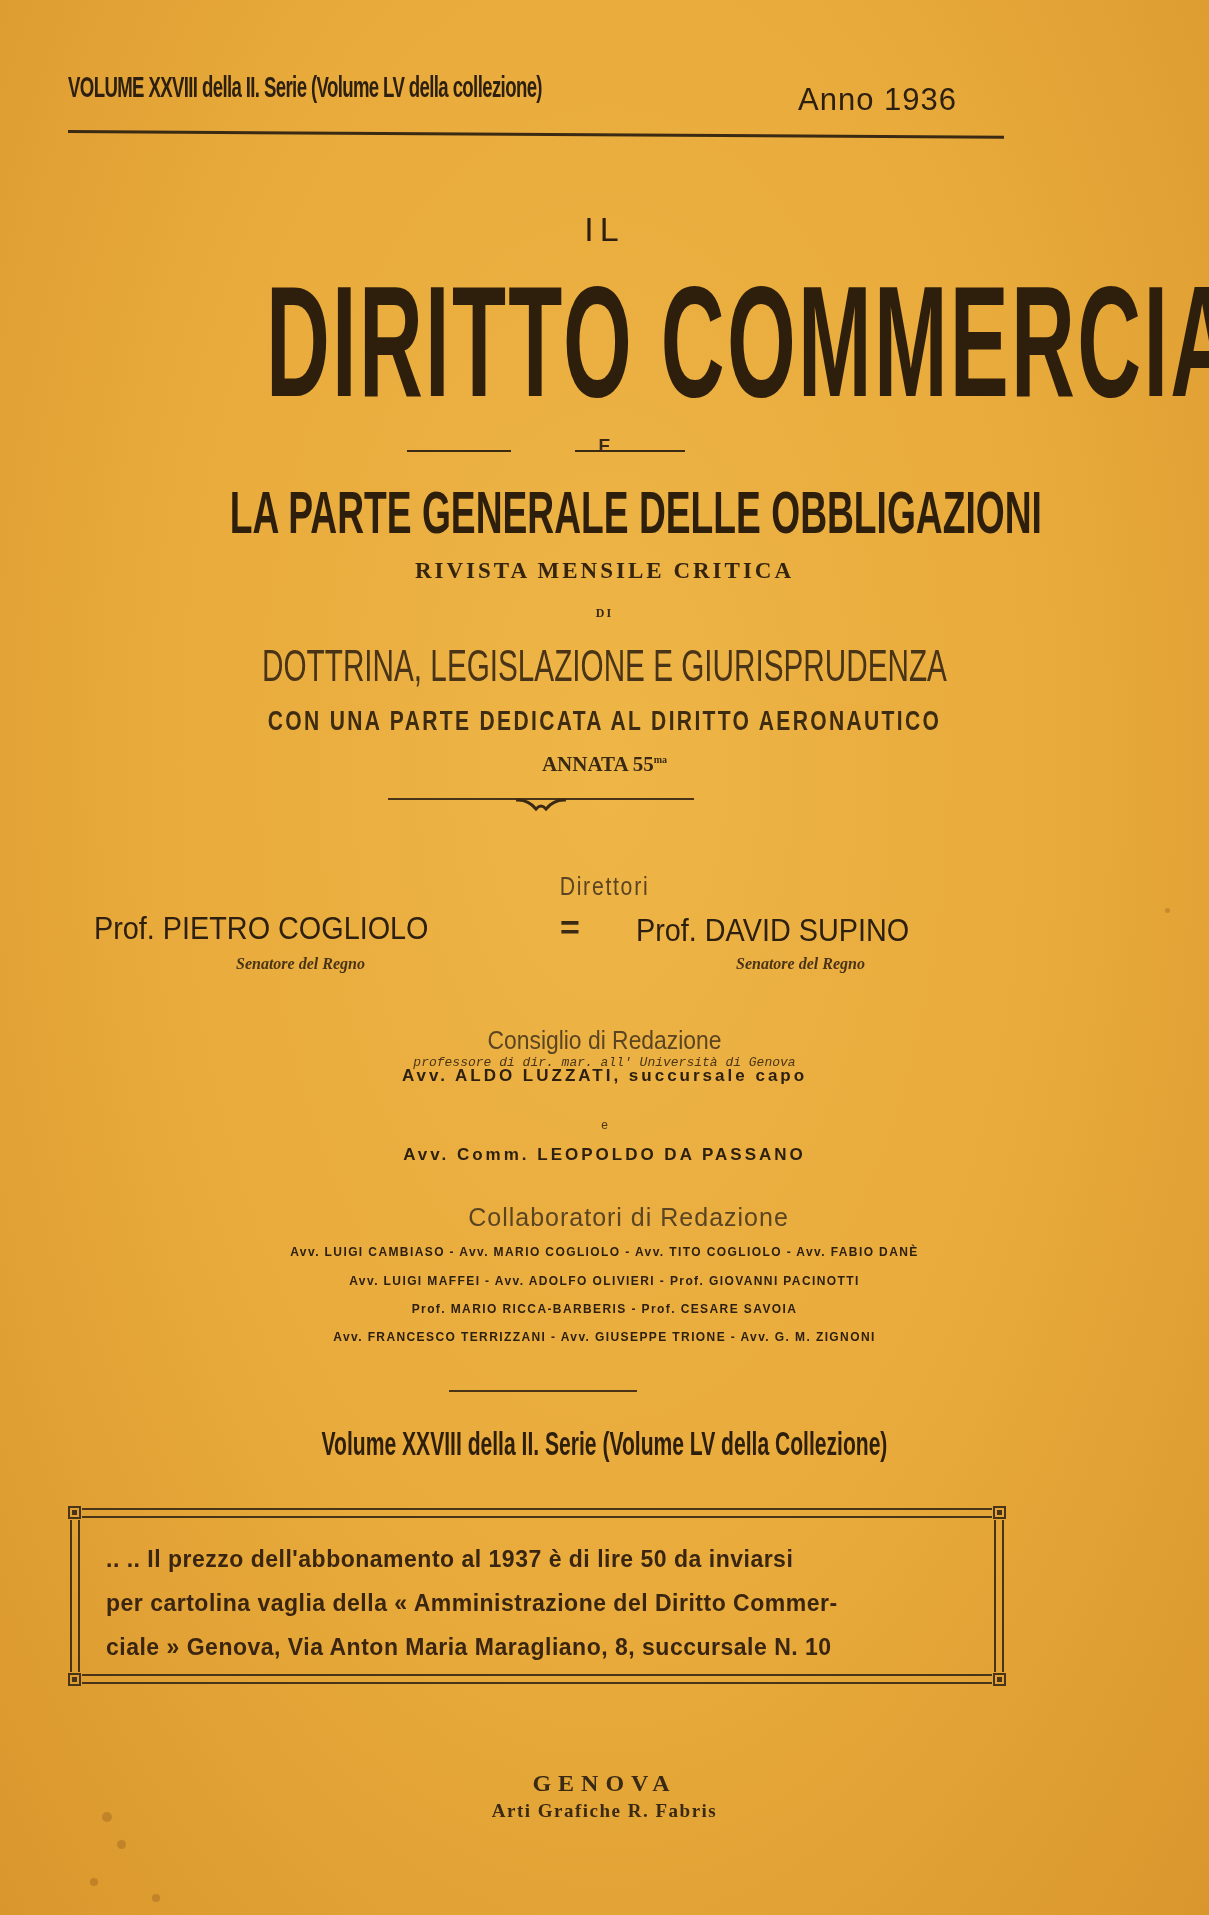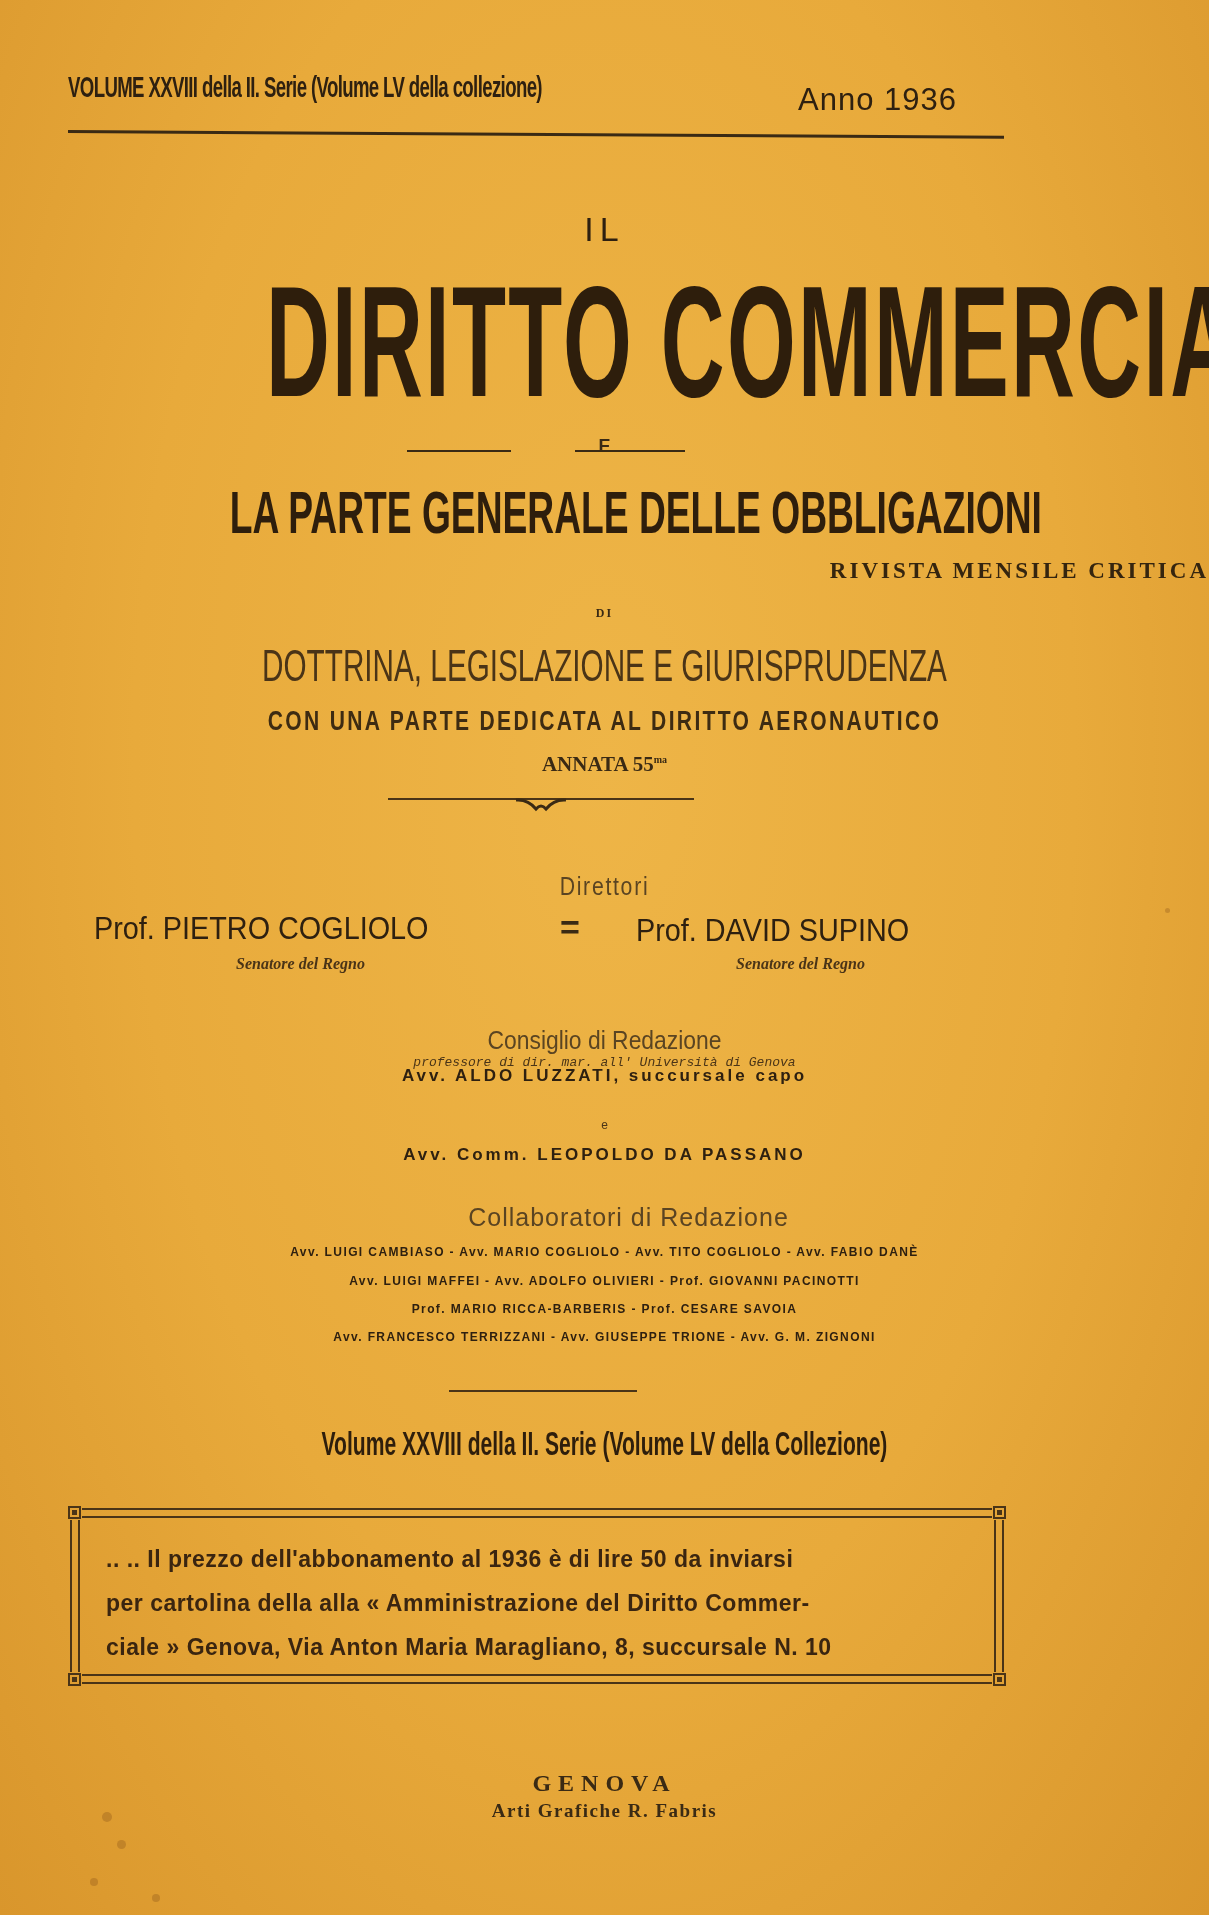--- a/index.html
+++ b/index.html
@@ -17,21 +17,21 @@
   #top-right { left: 798px; top: 82px; font-size: 31px; letter-spacing: 1px; color: #2e2010; }
   #top-rule { left: 68px; top: 130px; width: 936px; height: 3px; background: #3a2a14; transform: rotate(0.35deg); transform-origin: left; }
 
   #il { top: 210px; font-size: 34px; letter-spacing: 6px; color: #2e2010; }
   #main-title { top: 262px; font-size: 158px; font-weight: bold; letter-spacing: 4px; line-height: 1; color: #2e1e0c; transform: scaleX(0.56); white-space: nowrap; }
 
   .dash { height: 2px; background: #3a2a14; top: 450px; }
   #e-mark { top: 436px; font-size: 18px; font-weight: bold; color: #3a2a14; }
 
   #subtitle { top: 478px; font-size: 60px; font-weight: bold; color: #2e1e0c; transform: scaleX(0.62); white-space: nowrap; }
-  #rivista { top: 558px; font-size: 23px; font-weight: bold; letter-spacing: 3px; font-family: "Liberation Serif", serif; color: #35250f; text-align: right; }
+  #rivista { top: 558px; font-size: 23px; font-weight: bold; letter-spacing: 3px; font-family: "Liberation Serif", serif; color: #35250f; }
   #di { top: 606px; font-size: 12px; font-weight: bold; letter-spacing: 2px; font-family: "Liberation Serif", serif; }
   #dottrina { top: 640px; font-size: 45px; color: #4a3417; transform: scaleX(0.66); white-space: nowrap; }
   #aero { top: 706px; font-size: 27px; font-weight: bold; letter-spacing: 3px; color: #3d2b12; transform: scaleX(0.78); white-space: nowrap; }
   #annata { top: 752px; font-size: 21px; font-weight: bold; font-family: "Liberation Serif", serif; color: #3a2a14; }
   #annata sup { font-size: 10px; }
 
   #ornament { left: 388px; top: 795px; width: 306px; height: 20px; }
 
   #direttori { top: 872px; font-size: 25px; color: #5a4422; letter-spacing: 2px; transform: scaleX(0.85); }
   #dir-left { left: 94px; top: 910px; font-size: 32px; color: #2e2010; white-space: nowrap; transform: scaleX(0.9); transform-origin: left center; }
@@ -127,19 +127,19 @@
 
 <div id="notice-box" class="abs">
   <div class="hrule" style="top:2px;"></div>
   <div class="hrule" style="bottom:2px;"></div>
   <div class="vrule" style="left:2px;"></div>
   <div class="vrule" style="right:2px;"></div>
   <div class="corner" style="left:0;top:0;"></div>
   <div class="corner" style="right:0;top:0;"></div>
   <div class="corner" style="left:0;bottom:0;"></div>
   <div class="corner" style="right:0;bottom:0;"></div>
-  <div class="notice-line" style="top:40px;">.. .. Il prezzo dell'abbonamento al 1936 è di lire 50 da inviarsi</div>
-  <div class="notice-line" style="top:84px;">per cartolina della alla « Amministrazione del Diritto Commer-</div>
+  <div class="notice-line" style="top:40px;">.. .. Il prezzo dell'abbonamento al 1937 è di lire 50 da inviarsi</div>
+  <div class="notice-line" style="top:84px;">per cartolina vaglia della « Amministrazione del Diritto Commer-</div>
   <div class="notice-line" style="top:128px;">ciale » Genova, Via Anton Maria Maragliano, 8, succursale N. 10</div>
 </div>
 
 <div id="genova" class="abs center">GENOVA</div>
 <div id="arti" class="abs center">Arti Grafiche R. Fabris</div>
 
 </body></html>

